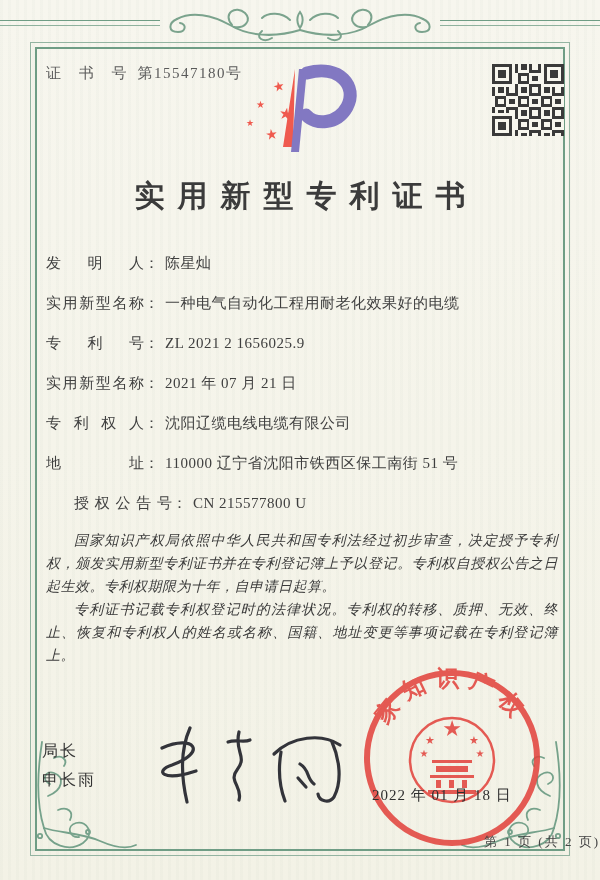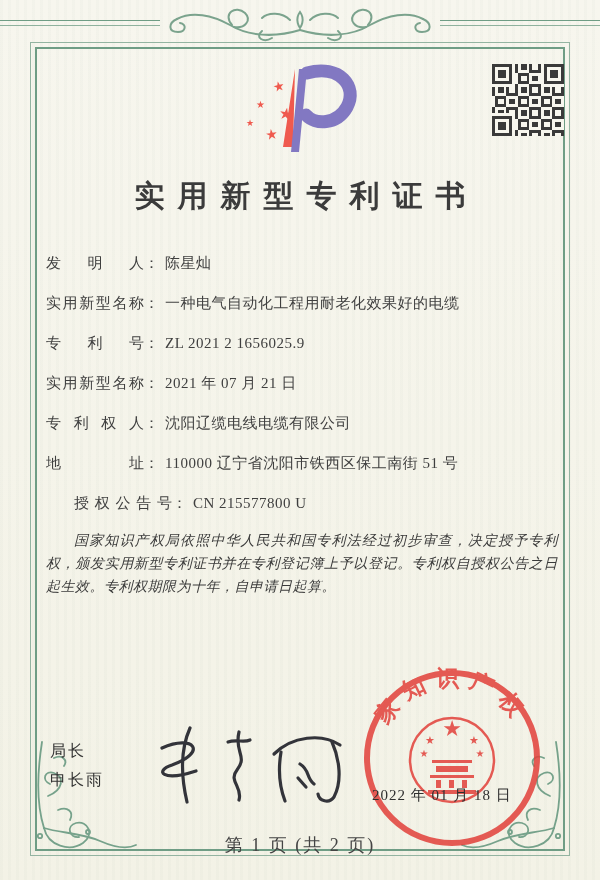--- a/index.html
+++ b/index.html
@@ -34,26 +34,26 @@
   .content { position:absolute; left:46px; top:252px; width:512px; font-size:15px; color:#3f3f3f; }
   .f-row { line-height:23px; margin-bottom:17px; white-space:nowrap; }
   .f-label { display:inline-block; width:98px; text-align:justify; text-align-last:justify; vertical-align:top; }
   .f-colon { margin-right:6px; }
   .f-value { letter-spacing:0.5px; }
   .grant-row { display:flex; line-height:23px; margin-bottom:14px; }
   .grant-col2 { margin-left:28px; white-space:nowrap; }
   .paras { font-size:14px; line-height:23px; text-align:justify; font-style:italic; color:#3a3a3a; }
   .paras p { text-indent:2em; letter-spacing:0.5px; }
   
-  .signatory { position:absolute; left:50px; top:736px; font-size:16px; color:#333;
+  .signatory { position:absolute; left:42px; top:736px; font-size:16px; color:#333;
                font-family:"Liberation Sans","DejaVu Sans",sans-serif; letter-spacing:2px; line-height:29px; }
   .signature-svg { position:absolute; left:142px; top:712px; width:214px; height:100px; }
   .seal { position:absolute; left:356px; top:662px; width:192px; height:192px; opacity:0.85; }
   .seal-date { position:absolute; left:372px; top:786px; font-size:15px; color:#2e2e2e; letter-spacing:1px; z-index:3; }
-  .footer { position:absolute; left:0; top:833px; width:100%; text-align:center; font-size:18px; letter-spacing:2px; color:#444; }
+  .footer { position:absolute; left:0; top:833px; width:100%; text-align:right; font-size:13px; letter-spacing:2px; color:#444; }
 </style>
 </head>
 <body>
 
 <div class="page">
 
   <div class="frame-thin"></div>
   <div class="frame-thick"></div>
   <div class="top-rule left"></div>
   <div class="top-rule right"></div>
@@ -96,20 +96,23 @@
       <path d="M16,92 C20,110 42,116 55,107 C67,99 60,84 48,87 C38,90 41,102 51,101"></path>
       <path d="M20,60 C35,54 37,41 26,37 C17,34 13,44 22,48"></path>
       <path d="M16,92 C32,97 54,97 72,105 C88,112 100,113 108,109"></path>
       <path d="M30,74 C40,70 46,76 42,84"></path>
       <path d="M26,22 C34,18 40,24 36,30"></path>
       <circle cx="12" cy="100" r="2.2"></circle>
       <circle cx="60" cy="96" r="2"></circle>
     </g>
   </svg>
 
+  <div class="cert-no">
+    <span class="lbl">证 书 号</span><span class="num">第15547180号</span>
+  </div>
 
   <svg class="logo" viewBox="0 0 144 112">
     <polygon points="67,13 55,91 65,91" fill="#ef5a4e"></polygon>
     <polygon points="71,13 79,13 71,96 63,96" fill="#8278c2"></polygon>
     <path d="M79,17 C112,8 130,31 119,51 C109,69 87,69 78,59" stroke="#8278c2" stroke-width="13" fill="none" stroke-linecap="round"></path>
     <text x="46" y="36" font-size="13" fill="#ef5a4e" transform="rotate(-12 46 36)">★</text>
     <text x="28" y="52" font-size="10" fill="#ef5a4e">★</text>
     <text x="50" y="62" font-size="16" fill="#ef5a4e" transform="rotate(10 50 62)">★</text>
     <text x="18" y="70" font-size="9" fill="#ef5a4e">★</text>
     <text x="38" y="84" font-size="14" fill="#ef5a4e" transform="rotate(-8 38 84)">★</text>
@@ -368,20 +371,21 @@
     <div class="f-row">
       <span class="f-label">地址</span><span class="f-colon">：</span><span class="f-value">110000 辽宁省沈阳市铁西区保工南街 51 号</span>
     </div>
     <div class="grant-row">
       <div class="grant-col2">
         <span class="f-label">授权公告号</span><span class="f-colon">：</span><span class="f-value">CN 215577800 U</span>
       </div>
     </div>
     <div class="paras">
       <p>国家知识产权局依照中华人民共和国专利法经过初步审查，决定授予专利权，颁发实用新型专利证书并在专利登记簿上予以登记。专利权自授权公告之日起生效。专利权期限为十年，自申请日起算。</p>
+      <p>专利证书记载专利权登记时的法律状况。专利权的转移、质押、无效、终止、恢复和专利权人的姓名或名称、国籍、地址变更等事项记载在专利登记簿上。</p>
     </div>
   </div>
 
   <div class="signatory">
     <div>局长</div>
     <div>申长雨</div>
   </div>
 
   <svg class="signature-svg" viewBox="0 0 214 100" fill="none">
     <g stroke="#33343a" stroke-width="3.2" stroke-linecap="round">

